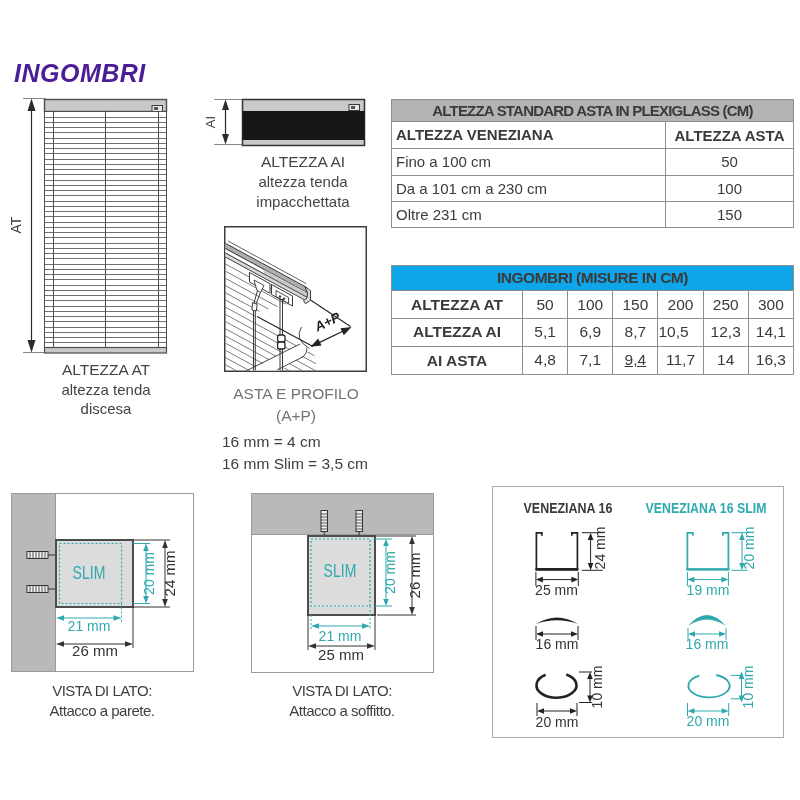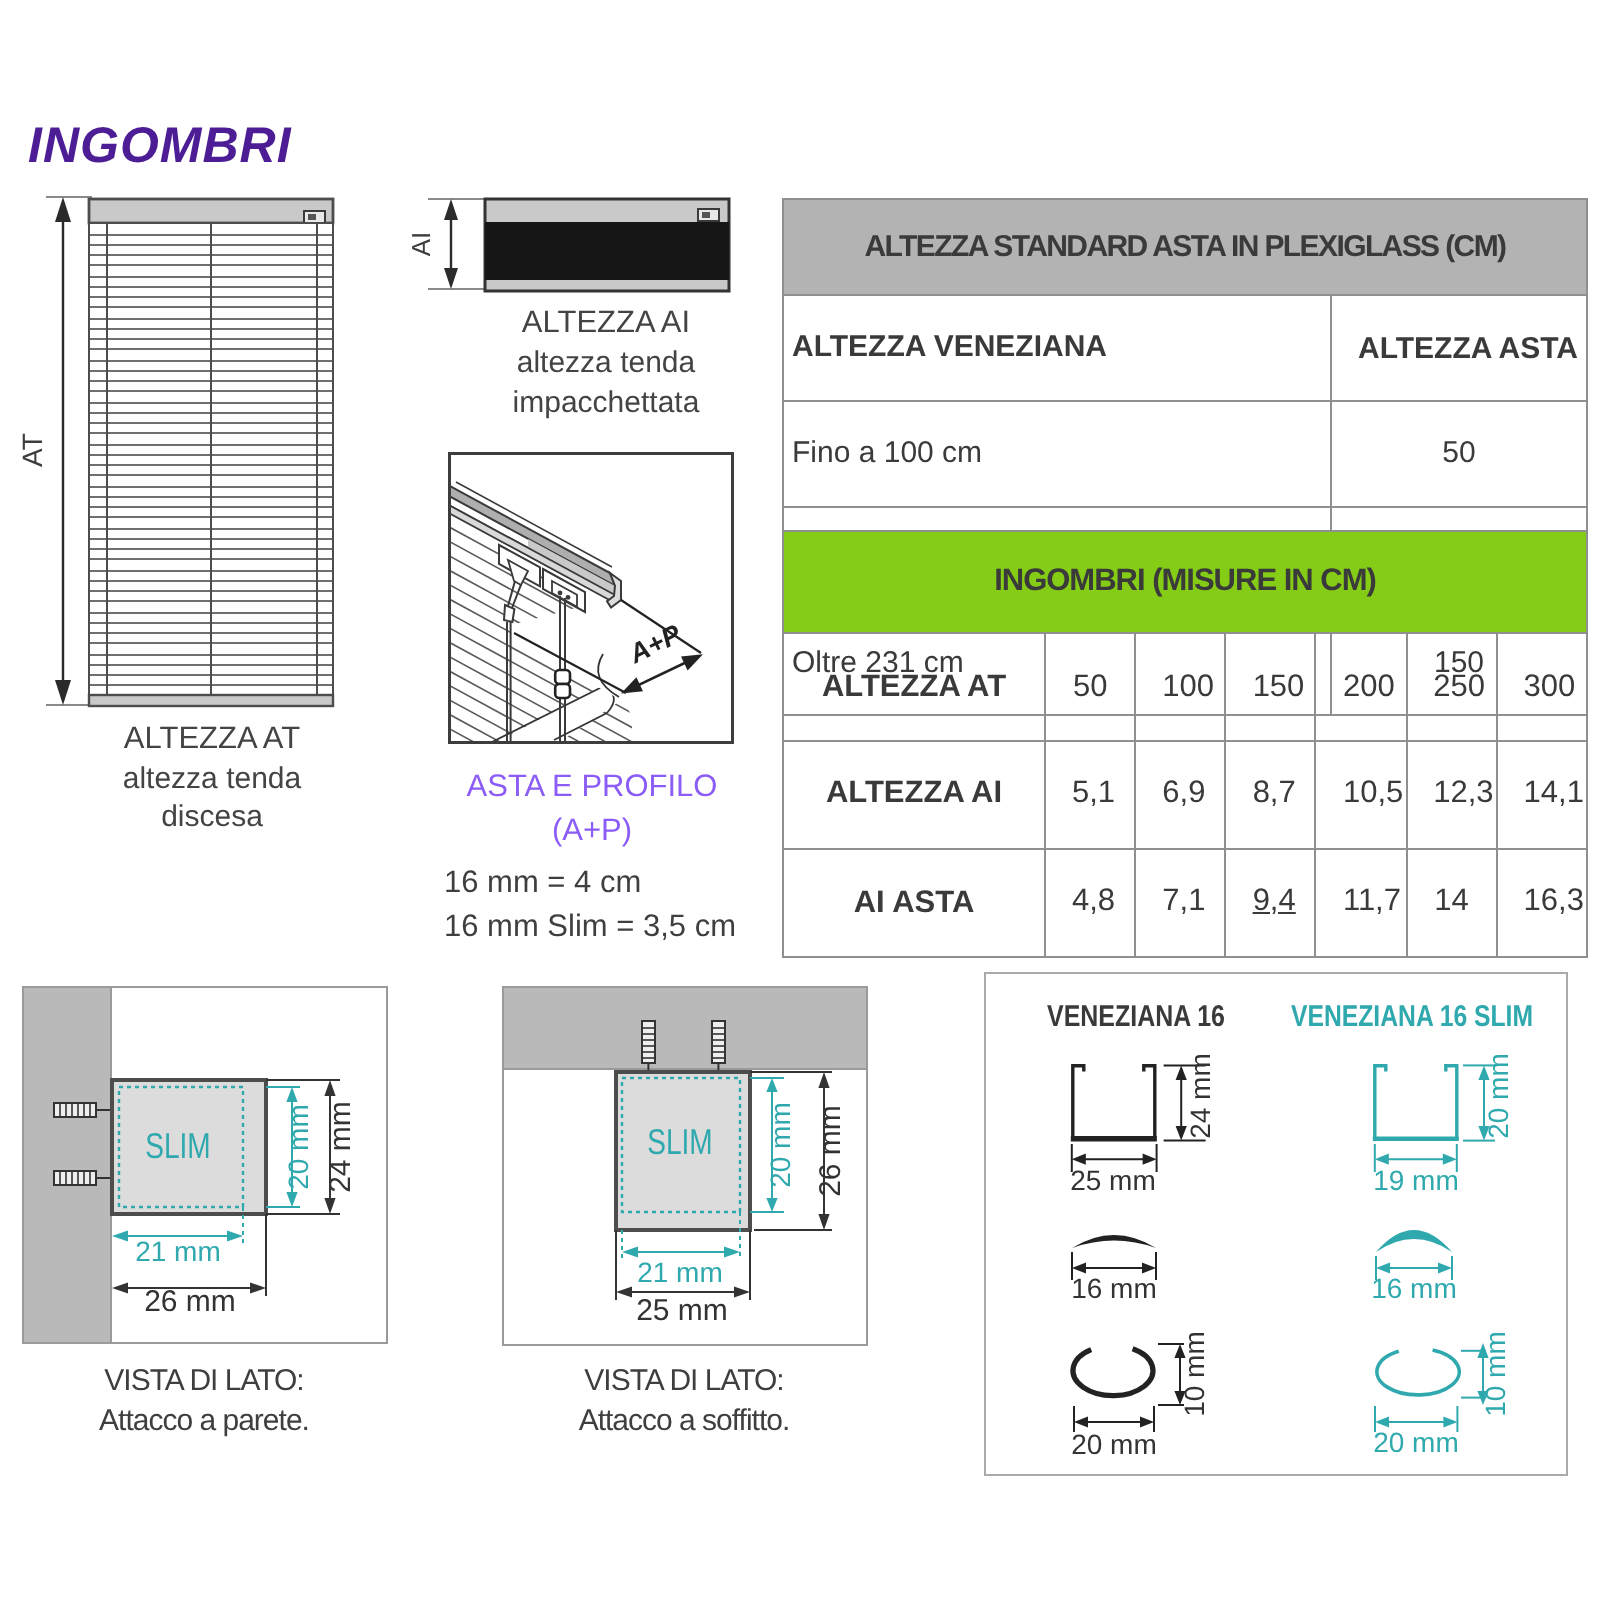--- a/index.html
+++ b/index.html
@@ -1,21 +1,21 @@
 <!DOCTYPE html>
 <html><head>
 <meta charset="utf-8">
 <style>
   html,body{margin:0;padding:0;}
   body{width:800px;height:800px;position:relative;background:#fff;
        font-family:"Liberation Sans",sans-serif;color:#3d3d3d;}
   .abs{position:absolute;}
   svg text{font-family:"Liberation Sans",sans-serif;}
   table{border-collapse:collapse;table-layout:fixed;}
-  td{border:1px solid #8f8f8f;color:#3a3a3a;overflow:hidden;white-space:nowrap;padding:13px;}
+  td{border:1px solid #8f8f8f;color:#3a3a3a;overflow:hidden;white-space:nowrap;padding:0;}
 </style>
 </head>
 <body>
 
 <div class="abs" style="left:14px;top:59px;font-size:25px;font-style:italic;font-weight:bold;color:#4c1d95;letter-spacing:0.5px;">INGOMBRI</div>
 
 <svg class="abs" style="left:0;top:90px;" width="210" height="330" viewBox="0 0 210 330">
 
   <line x1="23" y1="8.5" x2="46" y2="8.5" stroke="#8a8a8a" stroke-width="1"></line>
   <line x1="23" y1="262.5" x2="46" y2="262.5" stroke="#8a8a8a" stroke-width="1"></line>
@@ -190,21 +190,21 @@
   <line x1="33" y1="90.5" x2="89" y2="120.5" stroke="#222" stroke-width="1.1"></line>
 
   <line x1="91.5" y1="118.3" x2="122.5" y2="103.5" stroke="#222" stroke-width="1.3"></line>
   <path d="M86.5,120.7 L97.5,119.6 L94.2,112.6 Z" fill="#222"></path>
   <path d="M127.5,101.1 L116.5,102.2 L119.8,109.2 Z" fill="#222"></path>
 
   <text x="105.5" y="100" transform="rotate(-26 105.5 100)" text-anchor="middle" font-size="13.5" font-style="italic" font-weight="bold" fill="#222">A+P</text>
   </g>
 </svg>
 
-<div class="abs" style="left:216px;top:383px;width:160px;text-align:center;font-size:15.5px;line-height:22px;color:#8b5cf6;">
+<div class="abs" style="left:216px;top:383px;width:160px;text-align:center;font-size:15.5px;line-height:22px;color:#737373;">
   <div>ASTA E PROFILO</div>
   <div>(A+P)</div>
 </div>
 
 <div class="abs" style="left:222px;top:431px;font-size:15.5px;line-height:21.5px;color:#3f3f3f;">
   <div>16 mm = 4 cm</div>
   <div>16 mm Slim = 3,5 cm</div>
 </div>
 
 <table class="abs" style="left:391px;top:99px;width:403px;font-size:15px;">
@@ -240,21 +240,21 @@
       <col style="width:131px">
       <col>
       <col>
       <col>
       <col>
       <col>
       <col>
     </colgroup>
   <tbody>
       <tr>
-        <td colspan="7" style="background:#84cc16;text-align:center;font-weight:bold;height:24px;line-height:24px;letter-spacing:-0.5px;">INGOMBRI (MISURE IN CM)</td>
+        <td colspan="7" style="background:#0ea5e9;text-align:center;font-weight:bold;height:24px;line-height:24px;letter-spacing:-0.5px;">INGOMBRI (MISURE IN CM)</td>
       </tr>
   <tr>
         <td style="font-weight:bold;text-align:center;height:27px;line-height:27px;">ALTEZZA AT</td>
         <td style="text-align:center;">50</td>
         <td style="text-align:center;">100</td>
         <td style="text-align:center;">150</td>
         <td style="text-align:center;">200</td>
         <td style="text-align:center;">250</td>
         <td style="text-align:center;">300</td>
       </tr>

